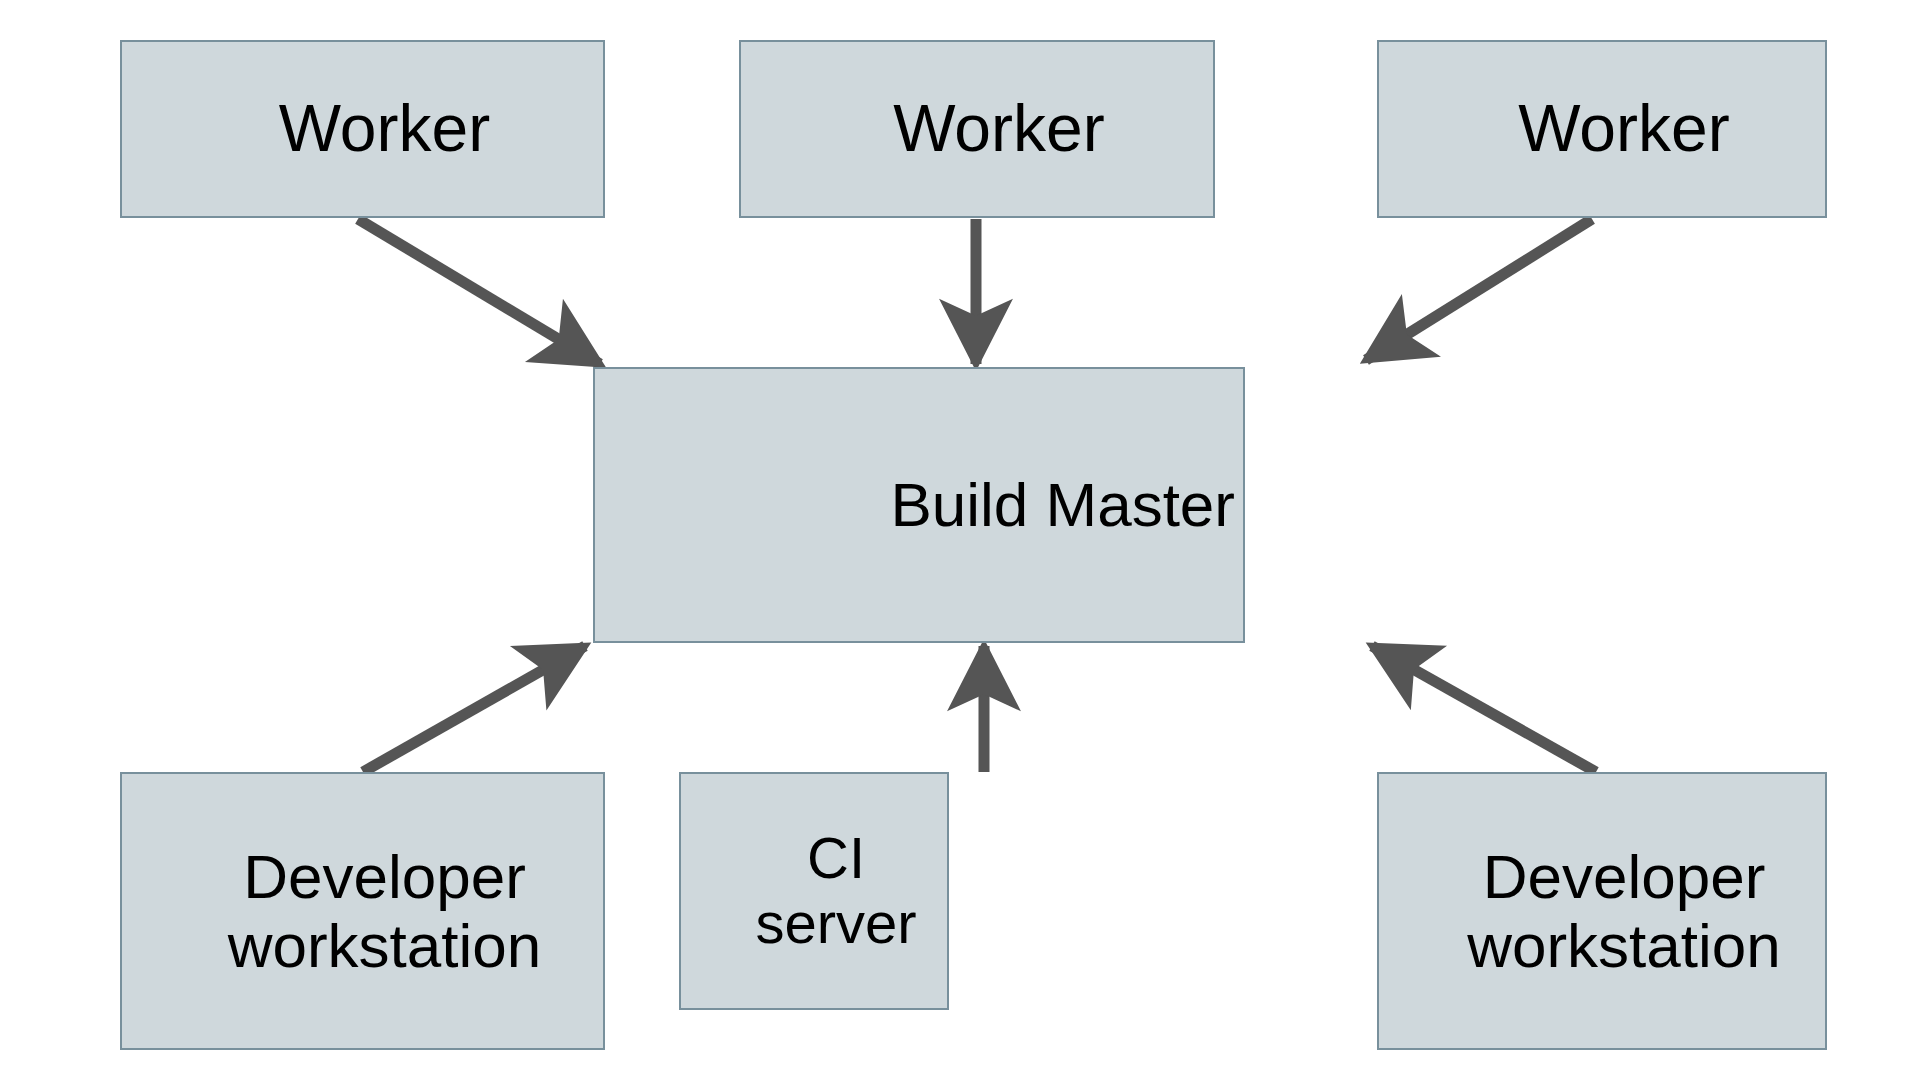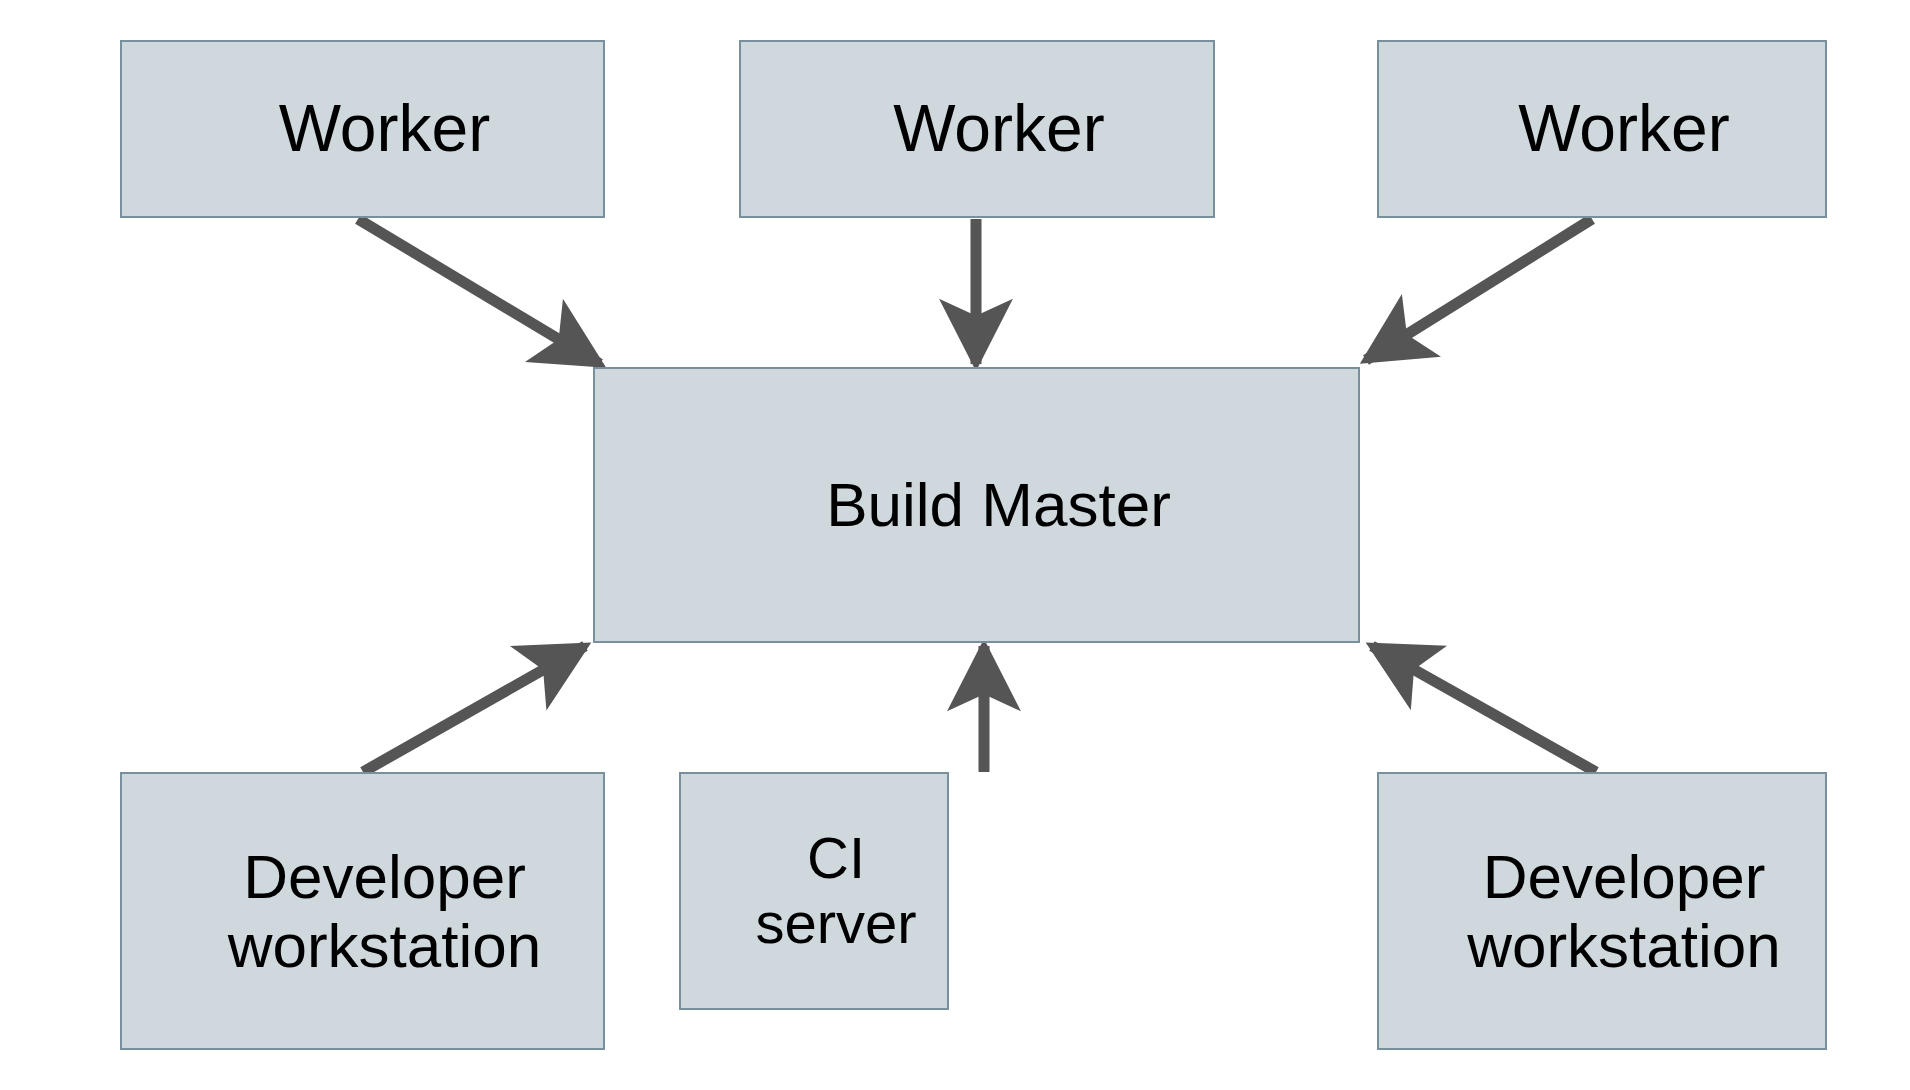--- a/index.html
+++ b/index.html
@@ -45,21 +45,21 @@
     display: block;
     width: 100%;
     padding: 0 8px;
     box-sizing: border-box;
   }
 
   
   #worker-top-left     { left: 120px;  top: 40px;   width: 485px; height: 178px; font-size: 66px; }
   #worker-top-center   { left: 739px;  top: 40px;   width: 476px; height: 178px; font-size: 66px; }
   #worker-top-right    { left: 1377px; top: 40px;   width: 450px; height: 178px; font-size: 66px; }
-  #build-master        { left: 593px;  top: 367px;  width: 767px; height: 276px; font-size: 62px; }
+  #build-master        { left: 593px;  top: 367px;  width: 652px; height: 276px; font-size: 62px; text-align: right; }
   #dev-workstation-left{ left: 120px;  top: 772px;  width: 485px; height: 278px; font-size: 62px; }
   #ci-server           { left: 679px;  top: 772px;  width: 270px; height: 238px; font-size: 58px; }
   #dev-workstation-right{left: 1377px; top: 772px;  width: 450px; height: 278px; font-size: 62px; }
 </style>
 </head>
 <body>
 
 <div id="canvas">
 
   <svg id="edges" viewBox="0 0 1910 1090" width="1910" height="1090" xmlns="http://www.w3.org/2000/svg">

